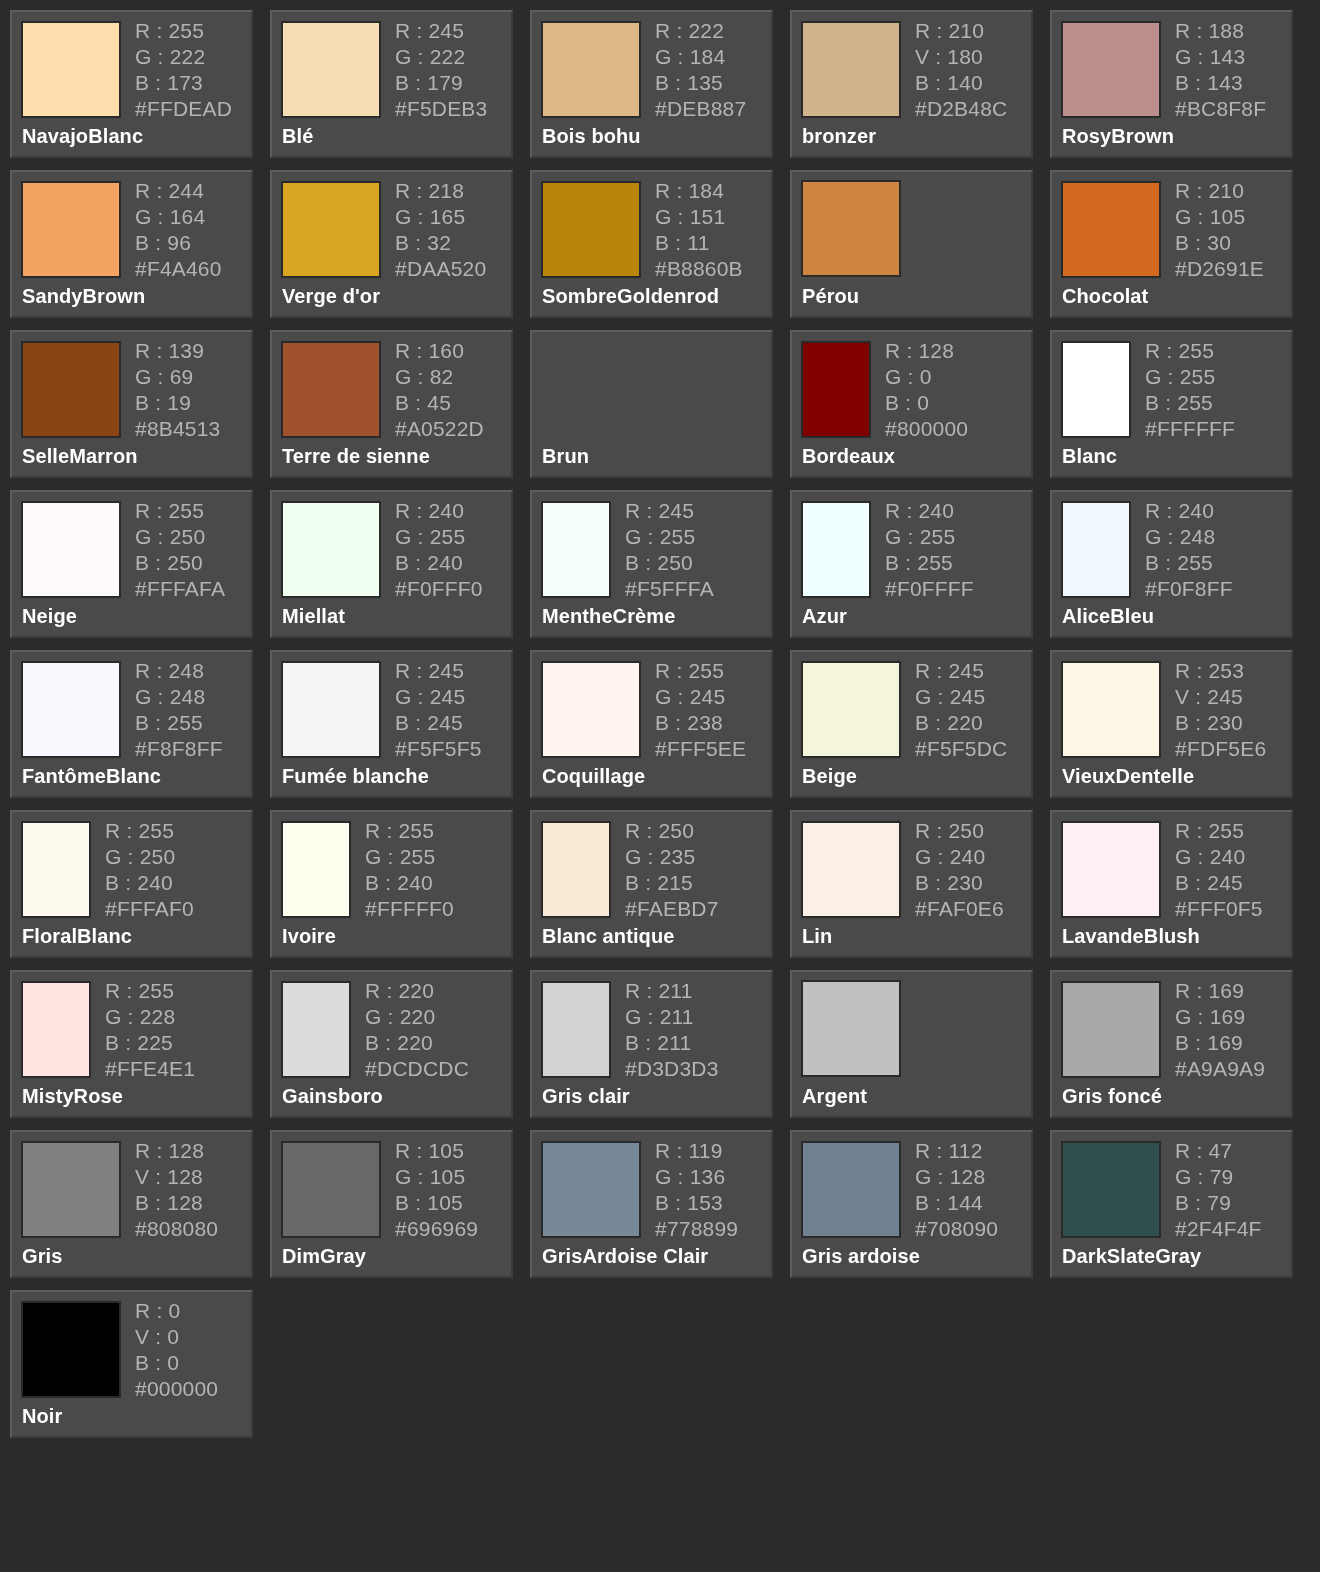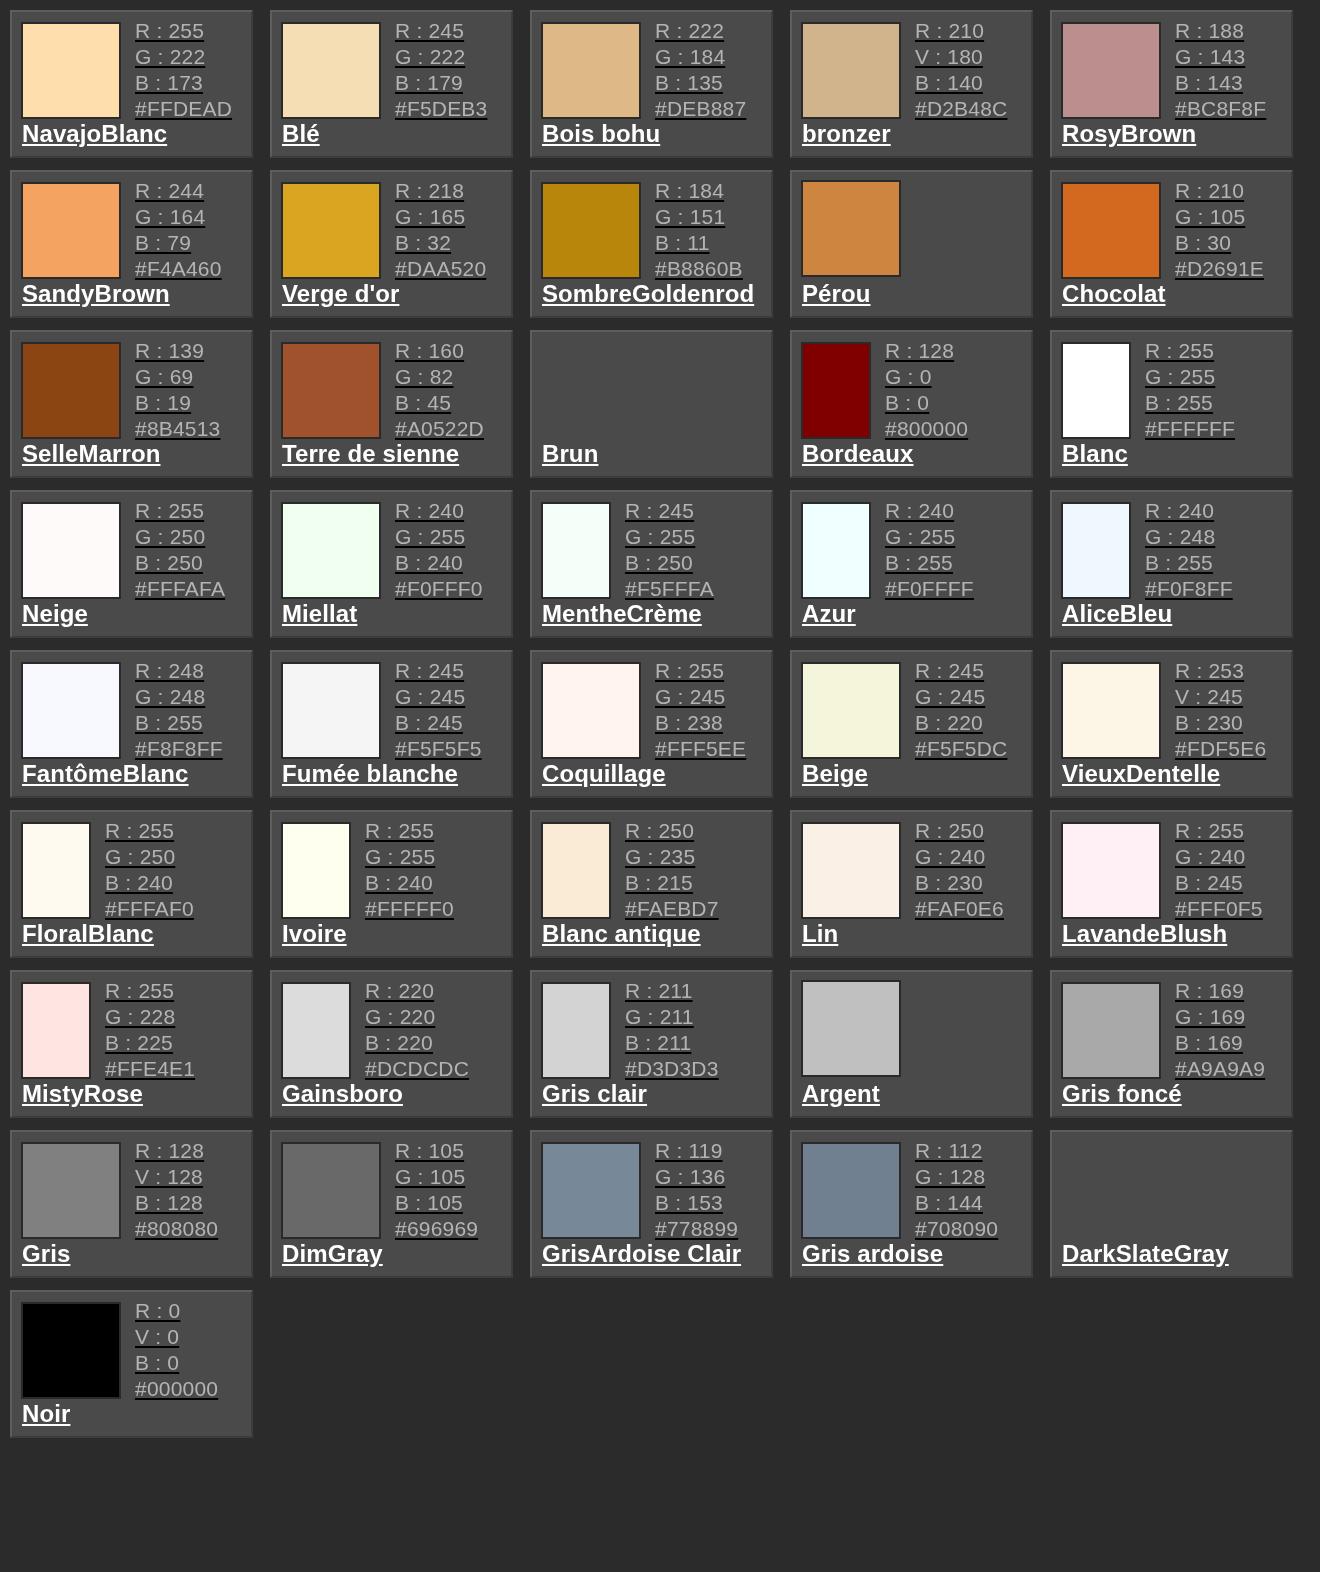--- a/index.html
+++ b/index.html
@@ -31,22 +31,21 @@
     border-top-color: #5e5e5e;
     border-left-color: #5e5e5e;
     border-right-color: #3c3c3c;
     border-bottom-color: #3c3c3c;
     padding: 8px 0 0 9px;
     position: relative;
   }
   .card-top {
     display: flex;
     flex-direction: row;
-    align-items: flex-end;
-    text-decoration: underline;
+    align-items: center;
   }
   .color-chip {
     width: 100px;
     height: 97px;
     border: 2px solid #2a2a2a;
     box-sizing: border-box;
     flex: 0 0 auto;
   }
   .chip-narrow {
     width: 70px;
@@ -68,25 +67,24 @@
     margin-bottom: 0;
   }
   .hexline {
     text-align: right;
   }
   .card-name {
     position: absolute;
     left: 10px;
     bottom: 8px;
     color: #ffffff;
-    font-size: 24px;
+    font-size: 20px;
     font-weight: bold;
     white-space: nowrap;
     letter-spacing: 0.1px;
-    text-decoration: underline;
   }
 </style>
 </head>
 <body>
 
 <div id="palette-grid">
     <div class="swatch-card">
       <div class="card-top">
         <div class="color-chip" style="background: rgb(255, 222, 173);"></div>
         <div class="values">
@@ -145,21 +143,21 @@
         </div>
       </div>
       <div class="card-name">RosyBrown</div>
     </div>
     <div class="swatch-card">
       <div class="card-top">
         <div class="color-chip" style="background: rgb(244, 164, 96);"></div>
         <div class="values">
           <div class="line">R : 244</div>
           <div class="line">G : 164</div>
-          <div class="line">B : 79</div>
+          <div class="line">B : 96</div>
           <div class="line hexline">#F4A460</div>
         </div>
       </div>
       <div class="card-name">SandyBrown</div>
     </div>
     <div class="swatch-card">
       <div class="card-top">
         <div class="color-chip" style="background: rgb(218, 165, 32);"></div>
         <div class="values">
           <div class="line">R : 218</div>
@@ -527,20 +525,29 @@
         <div class="values">
           <div class="line">R : 112</div>
           <div class="line">G : 128</div>
           <div class="line">B : 144</div>
           <div class="line hexline">#708090</div>
         </div>
       </div>
       <div class="card-name">Gris ardoise</div>
     </div>
     <div class="swatch-card">
+      <div class="card-top">
+        <div class="color-chip" style="background: rgb(47, 79, 79);"></div>
+        <div class="values">
+          <div class="line">R : 47</div>
+          <div class="line">G : 79</div>
+          <div class="line">B : 79</div>
+          <div class="line hexline">#2F4F4F</div>
+        </div>
+      </div>
       <div class="card-name">DarkSlateGray</div>
     </div>
     <div class="swatch-card">
       <div class="card-top">
         <div class="color-chip" style="background: rgb(0, 0, 0);"></div>
         <div class="values">
           <div class="line">R : 0</div>
           <div class="line">V : 0</div>
           <div class="line">B : 0</div>
           <div class="line hexline">#000000</div>

